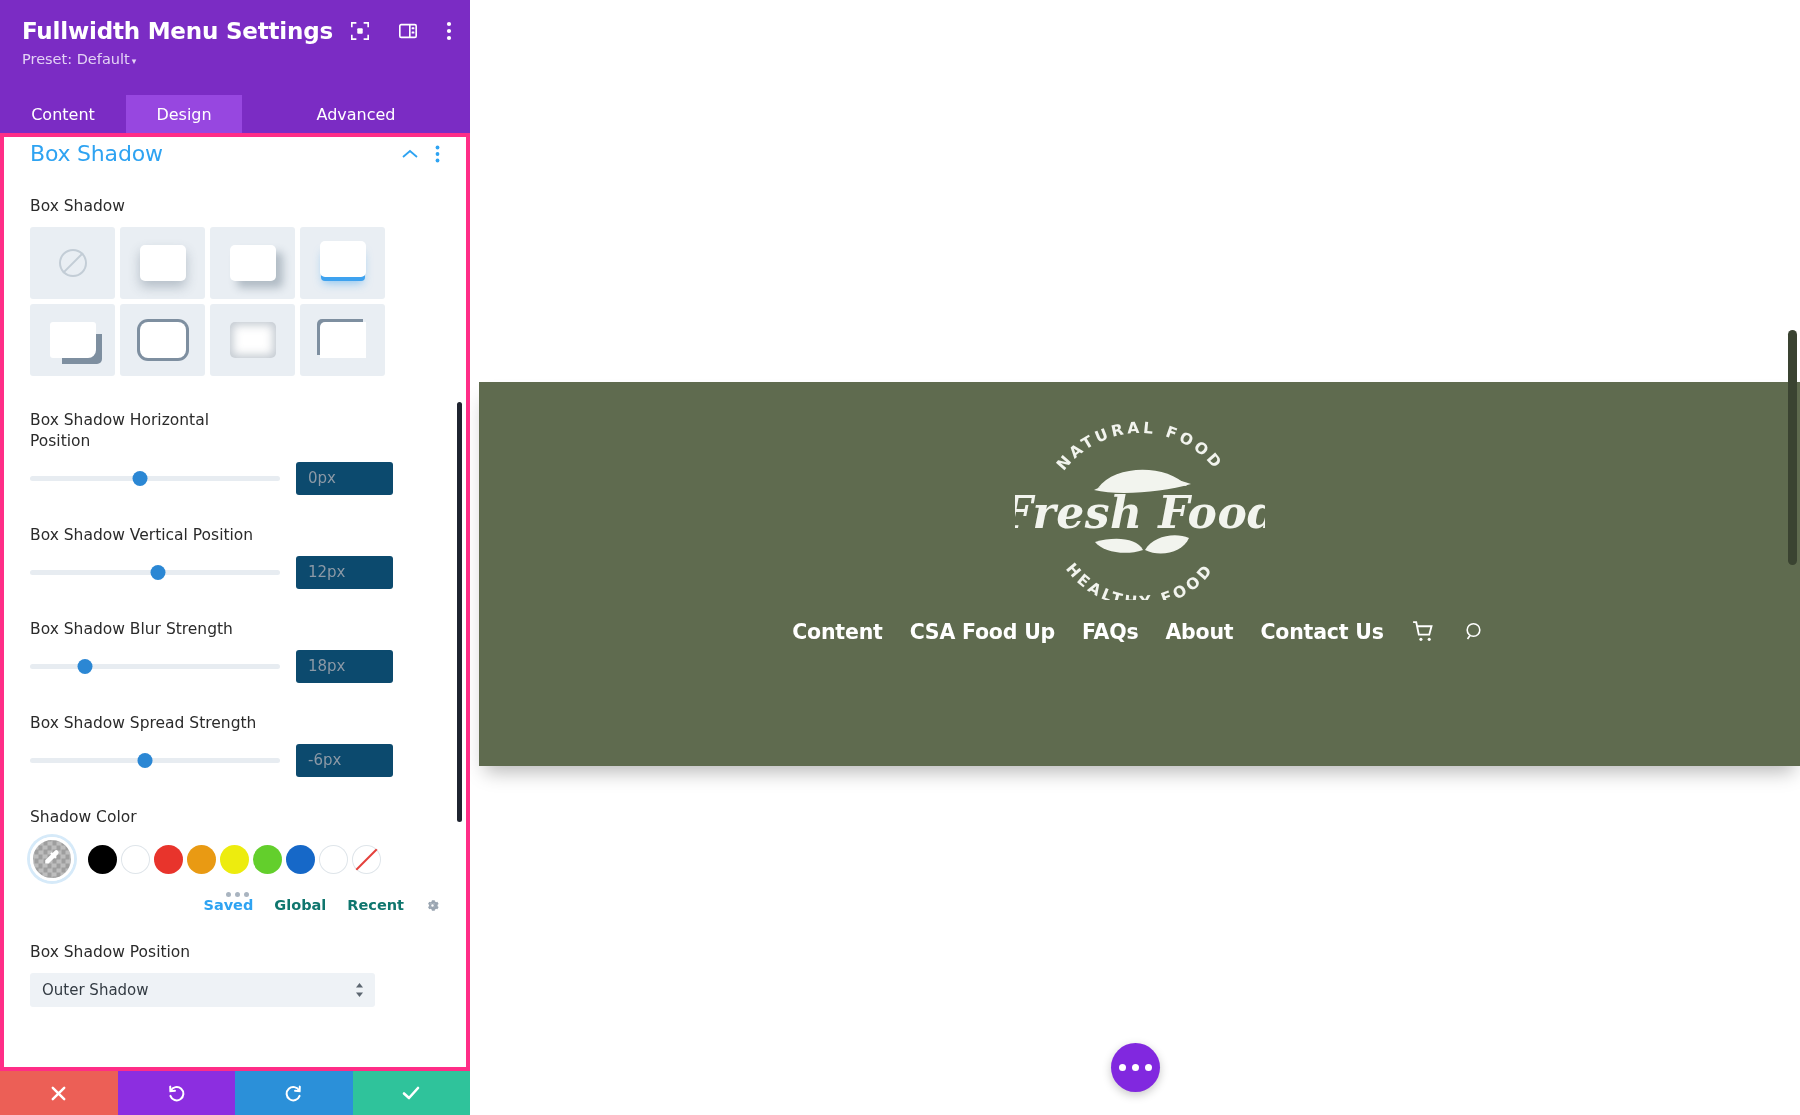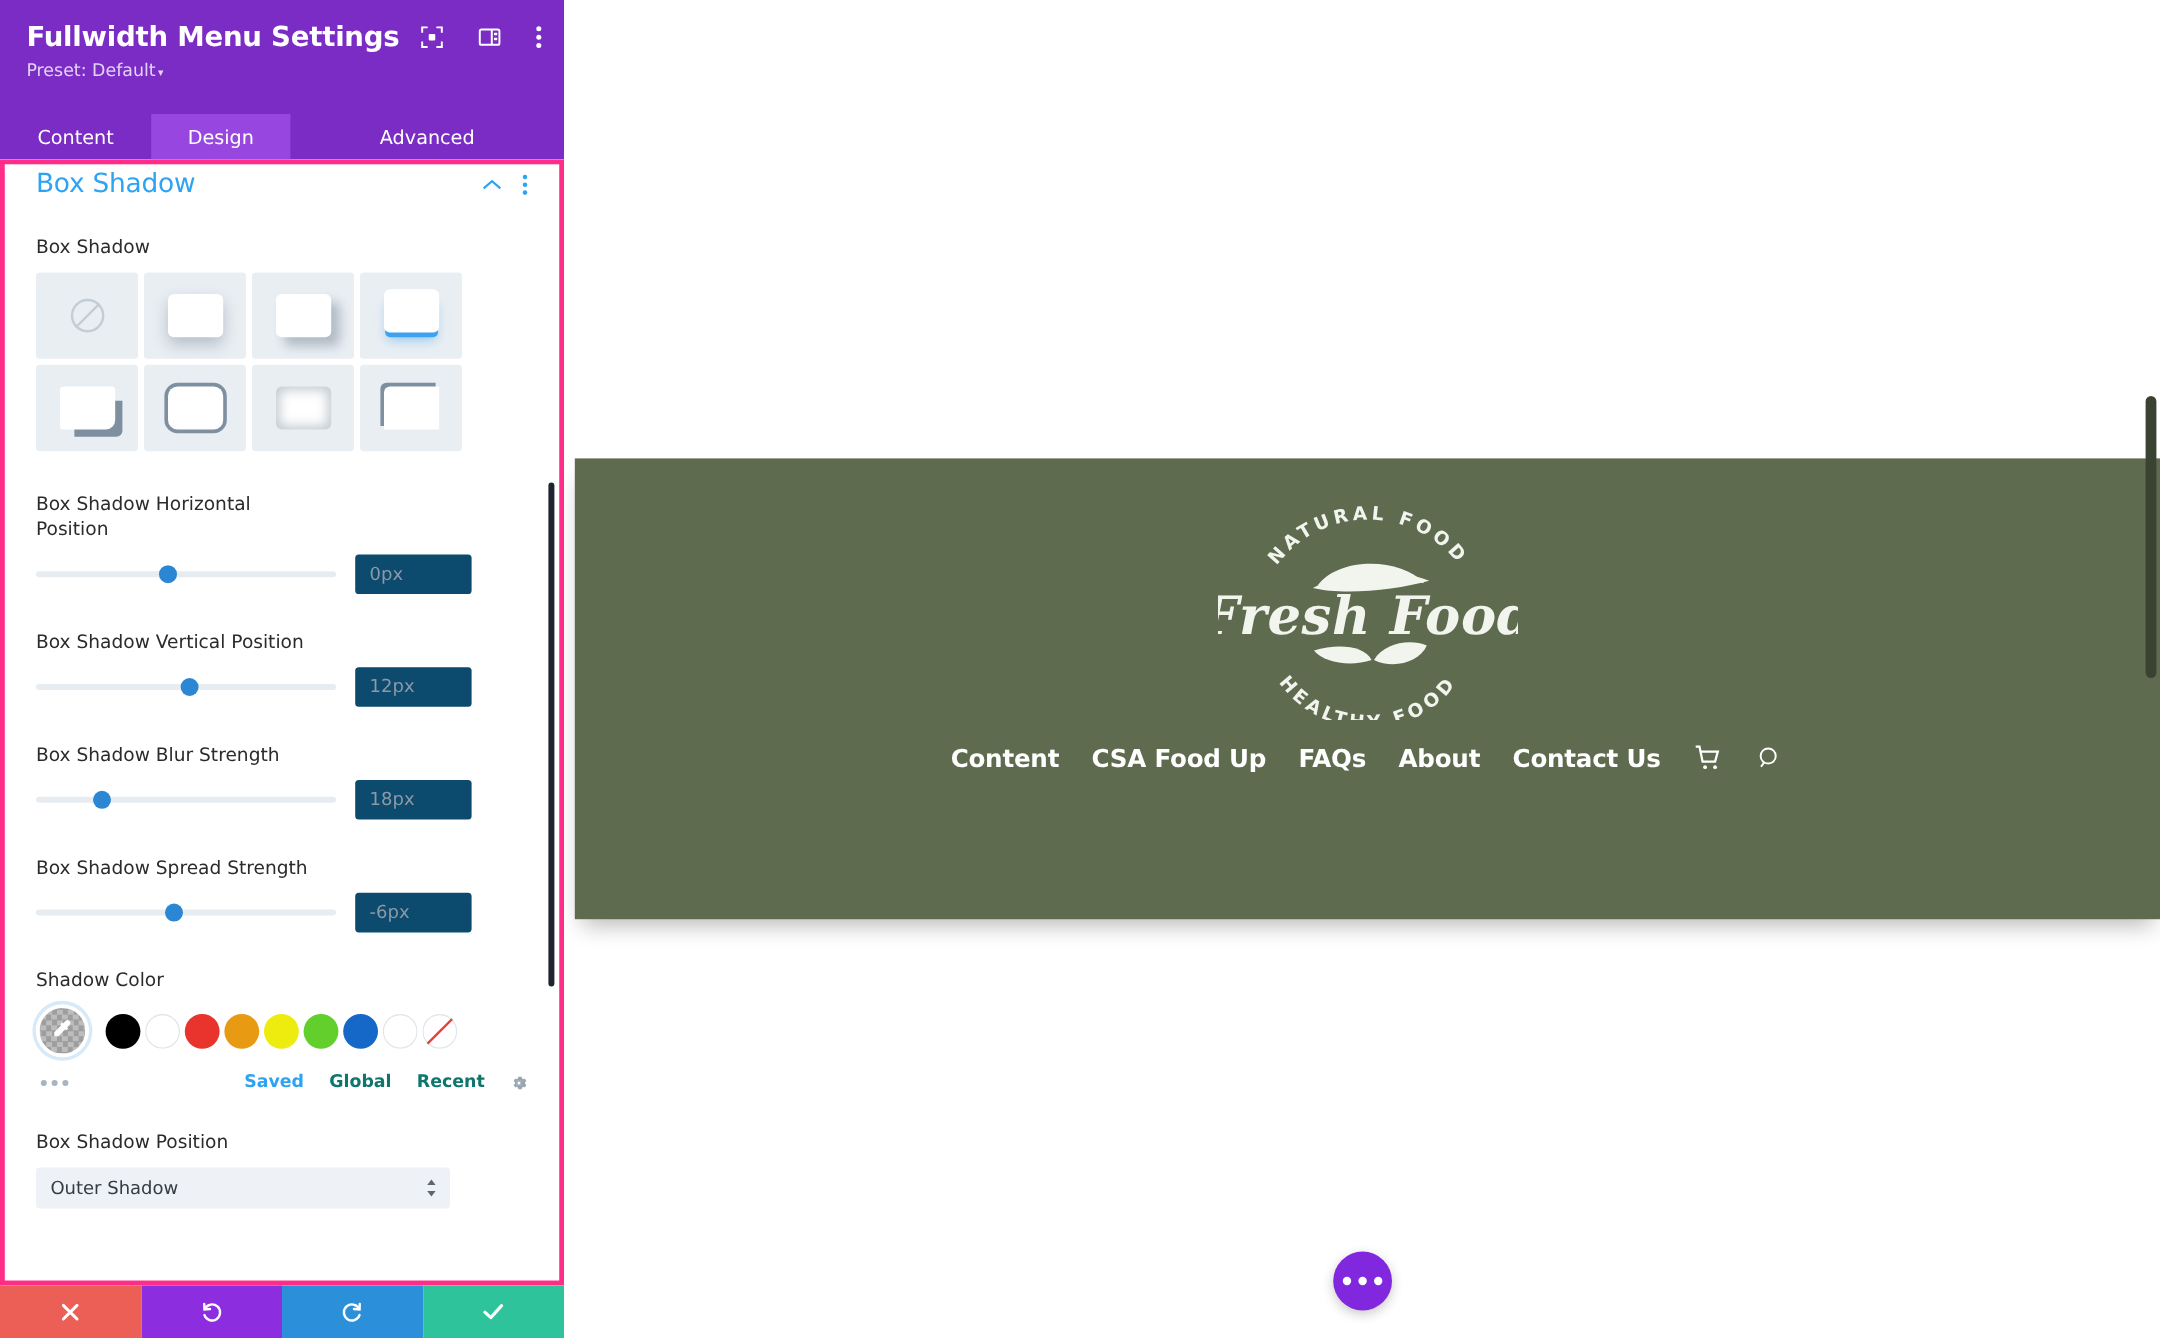--- a/index.html
+++ b/index.html
@@ -179,21 +179,21 @@
   .sw-picker svg { display:block; }
   .sw-white { background: #ffffff; box-shadow: inset 0 0 0 1px #dfe5ea; }
   .sw-transparent {
     background: #ffffff; box-shadow: inset 0 0 0 1px #dfe5ea; position: relative; overflow: hidden;
   }
   .sw-transparent::after {
     content:""; position:absolute; left:-4px; top:13px; width:38px; height:2px;
     background:#e4413c; transform: rotate(-45deg);
   }
   .color-foot {
-    display: flex; align-items: center; margin-top: 11px; height: 20px;
+    display: flex; align-items: center; margin-top: 11px; height: 20px; flex-direction: column;
   }
   .dots-more { display: flex; gap: 4px; margin-left: 4px; }
   .dots-more i { width: 5px; height: 5px; border-radius: 50%; background: #a9b4c0; display:block; }
   .palette-tabs {
     margin-left: auto; display: flex; align-items: center; gap: 21px;
     font-size: 14.5px; font-family: "DejaVu Sans", sans-serif;
   }
   .palette-tabs .pt { color: #0f766e; cursor: pointer; font-weight: bold; }
   .palette-tabs .pt.active { color: #2ea3f2; font-weight: 700; }
   .palette-tabs .gear { line-height: 0; cursor:pointer; }

